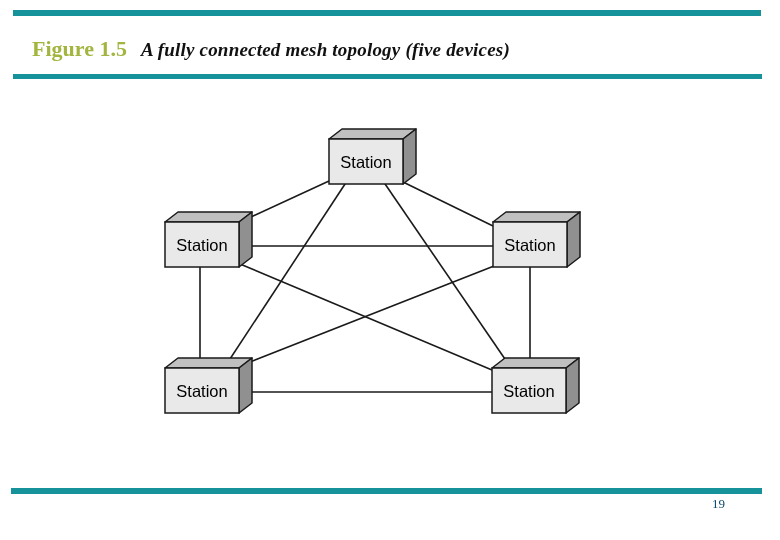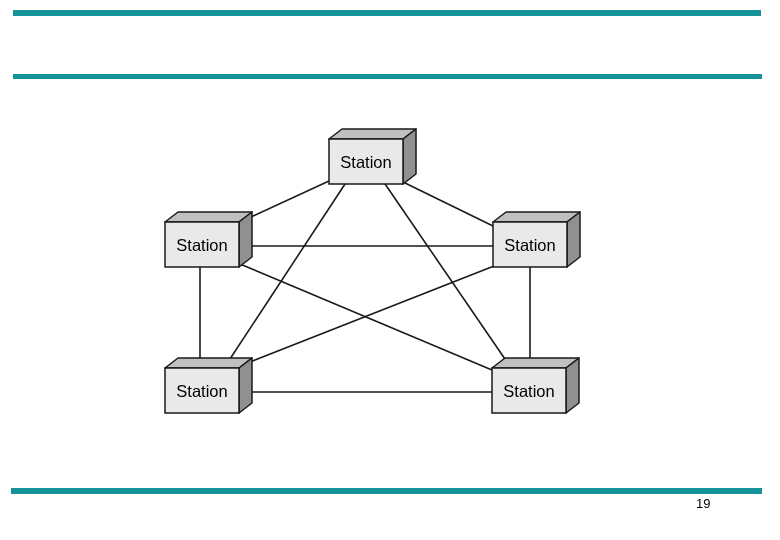--- a/index.html
+++ b/index.html
@@ -51,33 +51,38 @@
   }
   .diagram-svg {
     position: absolute;
     left: 0;
     top: 0;
     width: 780px;
     height: 540px;
   }
   .page-number {
     position: absolute;
-    left: 696px;
+    left: 712px;
     top: 496px;
     font-size: 13px;
-    color: #000000;
+    color: #0c4a6e;
+    font-family: Liberation Serif, serif;
   }
 </style>
 </head>
 <body>
 
 <div class="slide">
 
   <div class="bar bar-top"></div>
 
+  <div class="header">
+    <span class="figure-label">Figure 1.5</span>
+    <span class="figure-caption">A fully connected mesh topology (five devices)</span>
+  </div>
 
   <div class="bar bar-title"></div>
 
   <svg class="diagram-svg" viewBox="0 0 780 540" xmlns="http://www.w3.org/2000/svg">
       <line x1="329" y1="181" x2="251" y2="217" stroke="#1A1A1A" stroke-width="1.6"></line>
       <line x1="403" y1="182" x2="493" y2="226" stroke="#1A1A1A" stroke-width="1.6"></line>
       <line x1="347" y1="181" x2="228" y2="362" stroke="#1A1A1A" stroke-width="1.6"></line>
       <line x1="383" y1="181" x2="507" y2="362" stroke="#1A1A1A" stroke-width="1.6"></line>
       <line x1="247" y1="246" x2="493" y2="246" stroke="#1A1A1A" stroke-width="1.6"></line>
       <line x1="200" y1="267" x2="200" y2="362" stroke="#1A1A1A" stroke-width="1.6"></line>

